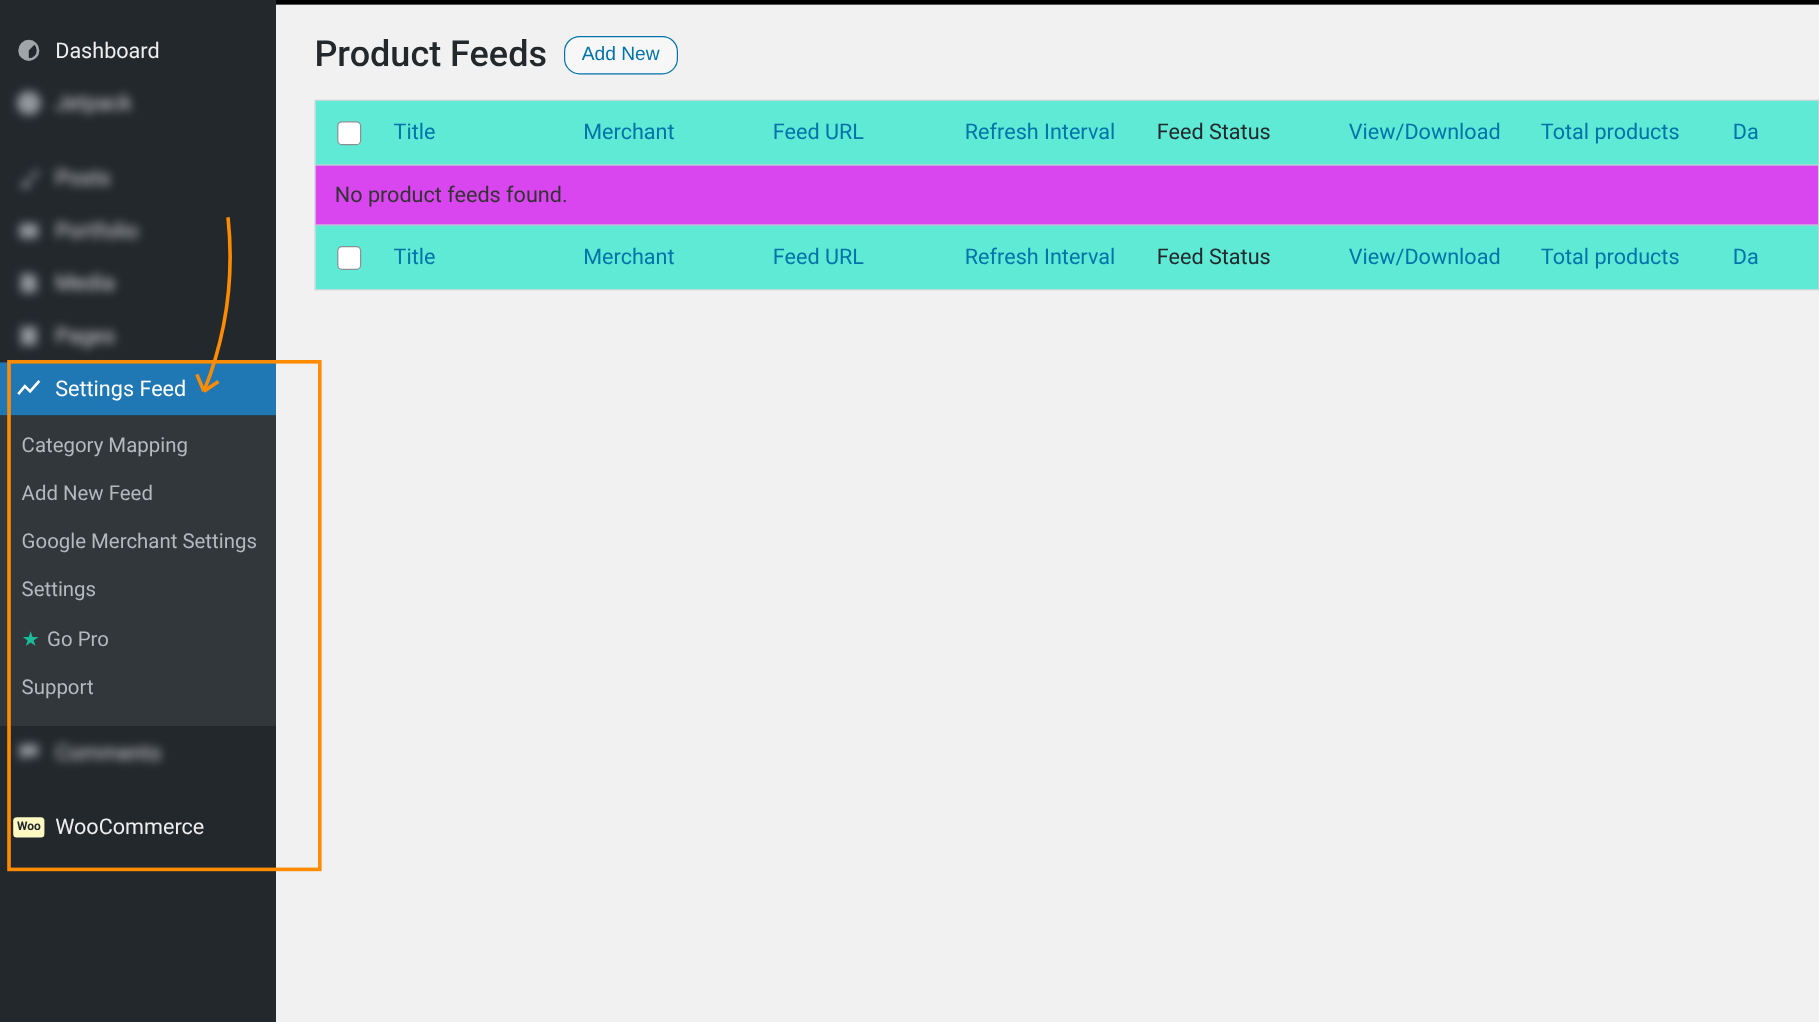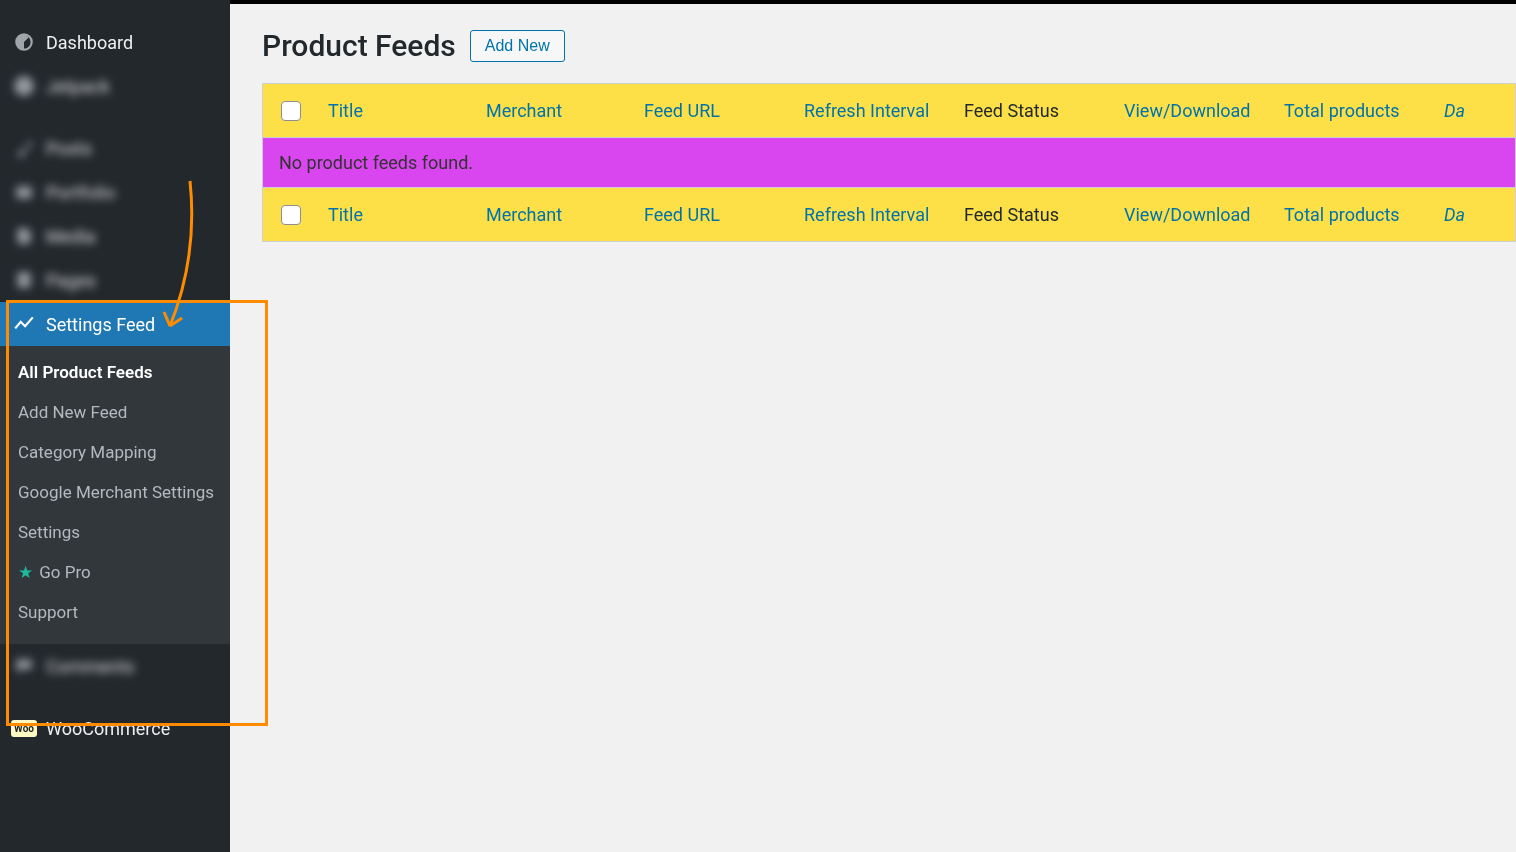--- a/index.html
+++ b/index.html
@@ -70,50 +70,50 @@
   padding: 24px 0 15px 32px;
 }
 .page-head { display:flex; align-items:center; gap:14px; margin-bottom:20px; }
 .page-title { font-size: 30px; font-weight: 500; color:#23282d; }
 .add-new {
   border: 1px solid #0073aa;
   color: #0073aa;
   background: #f7f7f7;
   padding: 6px 14px;
   font-size: 16px;
-  border-radius: 3px;
+  border-radius: 13px;
   cursor: pointer;
 }
 .filter-links { margin: 8px 0 40px 6px; font-size: 17px; color:#555; }
 .filter-links .lbl { font-weight:600; color:#000; }
 
 
 .table {
   border: 1px solid #ccd0d4;
   background: #fff;
 }
 .row {
   display: flex;
   align-items: center;
   border-bottom: 1px solid #ccd0d4;
   min-height: 48px;
 }
-.row.header, .row.footer { background:#fde047; }
+.row.header, .row.footer { background:#5eead4; }
 .row.empty { background:#d946ef; color:#333; font-size:18px; padding: 14px 16px; border-bottom:1px solid #ccd0d4; }
 .row:last-child { border-bottom:none; }
 .col { padding: 16px 10px; font-size: 18px; color:#0073aa; }
 .col.cb { width:55px; display:flex; justify-content:center; }
 .col.title { width:158px; }
 .col.merchant { width:158px; }
 .col.feedurl { width:160px; }
 .col.refresh { width:160px; }
 .col.status { width:160px; color:#23282d; }
 .col.view { width:160px; }
 .col.total { width:160px; }
-.col.date { width:80px;font-style:italic; }
+.col.date { width:80px; }
 input[type=checkbox]{
   width:20px; height:20px; border:1px solid #8c8f94; border-radius:4px; appearance:none; background:#fff; cursor:pointer;
 }
 
 
 .anno-box {
   position:absolute;
   left:6px; top:300px;
   width:262px; height:426px;
   border: 3px solid #ff8c00;
@@ -190,23 +190,22 @@
   <div class="menu-item active">
     <span class="icon">
       <svg width="22" height="22" viewBox="0 0 20 20" fill="none" stroke="currentColor" stroke-width="2">
           <polyline points="2,14 7,8 11,12 18,4"></polyline>
         </svg>
     </span>
     <span>Settings Feed</span>
   </div>
 
   <div class="submenu">
-    <span class="sub current">All Product Feeds</span>
+    <span class="sub">Category Mapping</span>
     <span class="sub">Add New Feed</span>
-    <span class="sub">Category Mapping</span>
     <span class="sub">Google Merchant Settings</span>
     <span class="sub">Settings</span>
     <span class="sub">
       <span class="star">★</span><span>Go Pro</span>
     </span>
     <span class="sub">Support</span>
   </div>
 
   <div class="menu-item blurred">
     <span class="icon">

